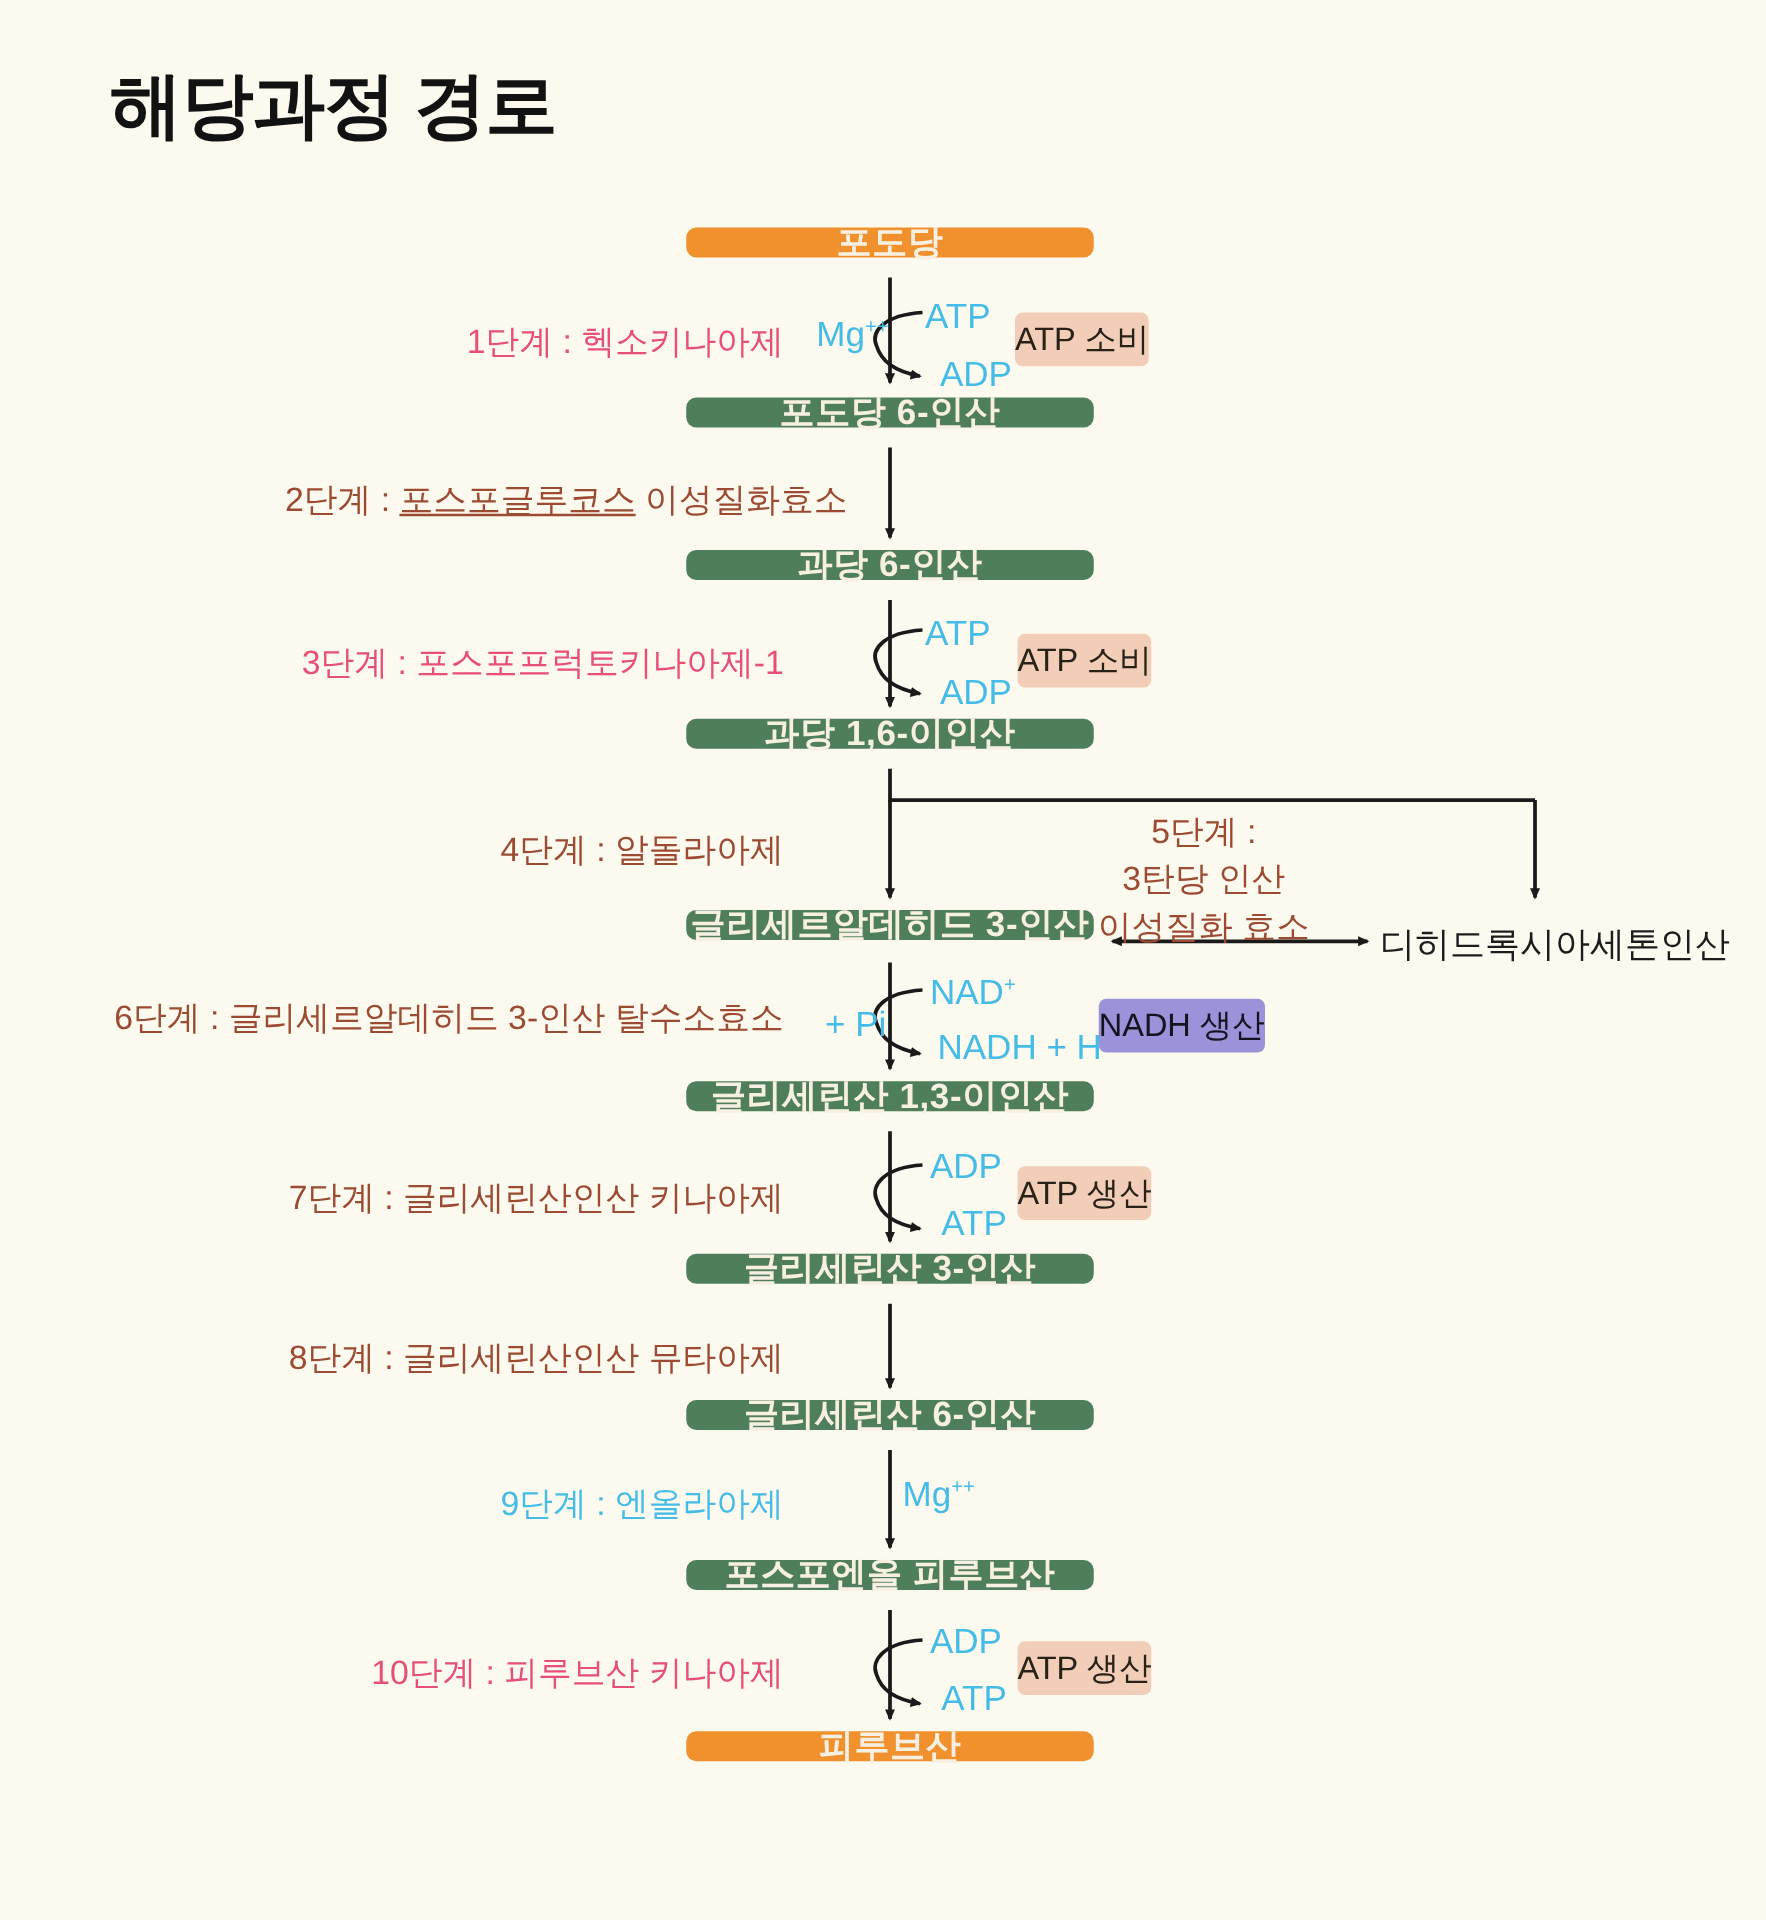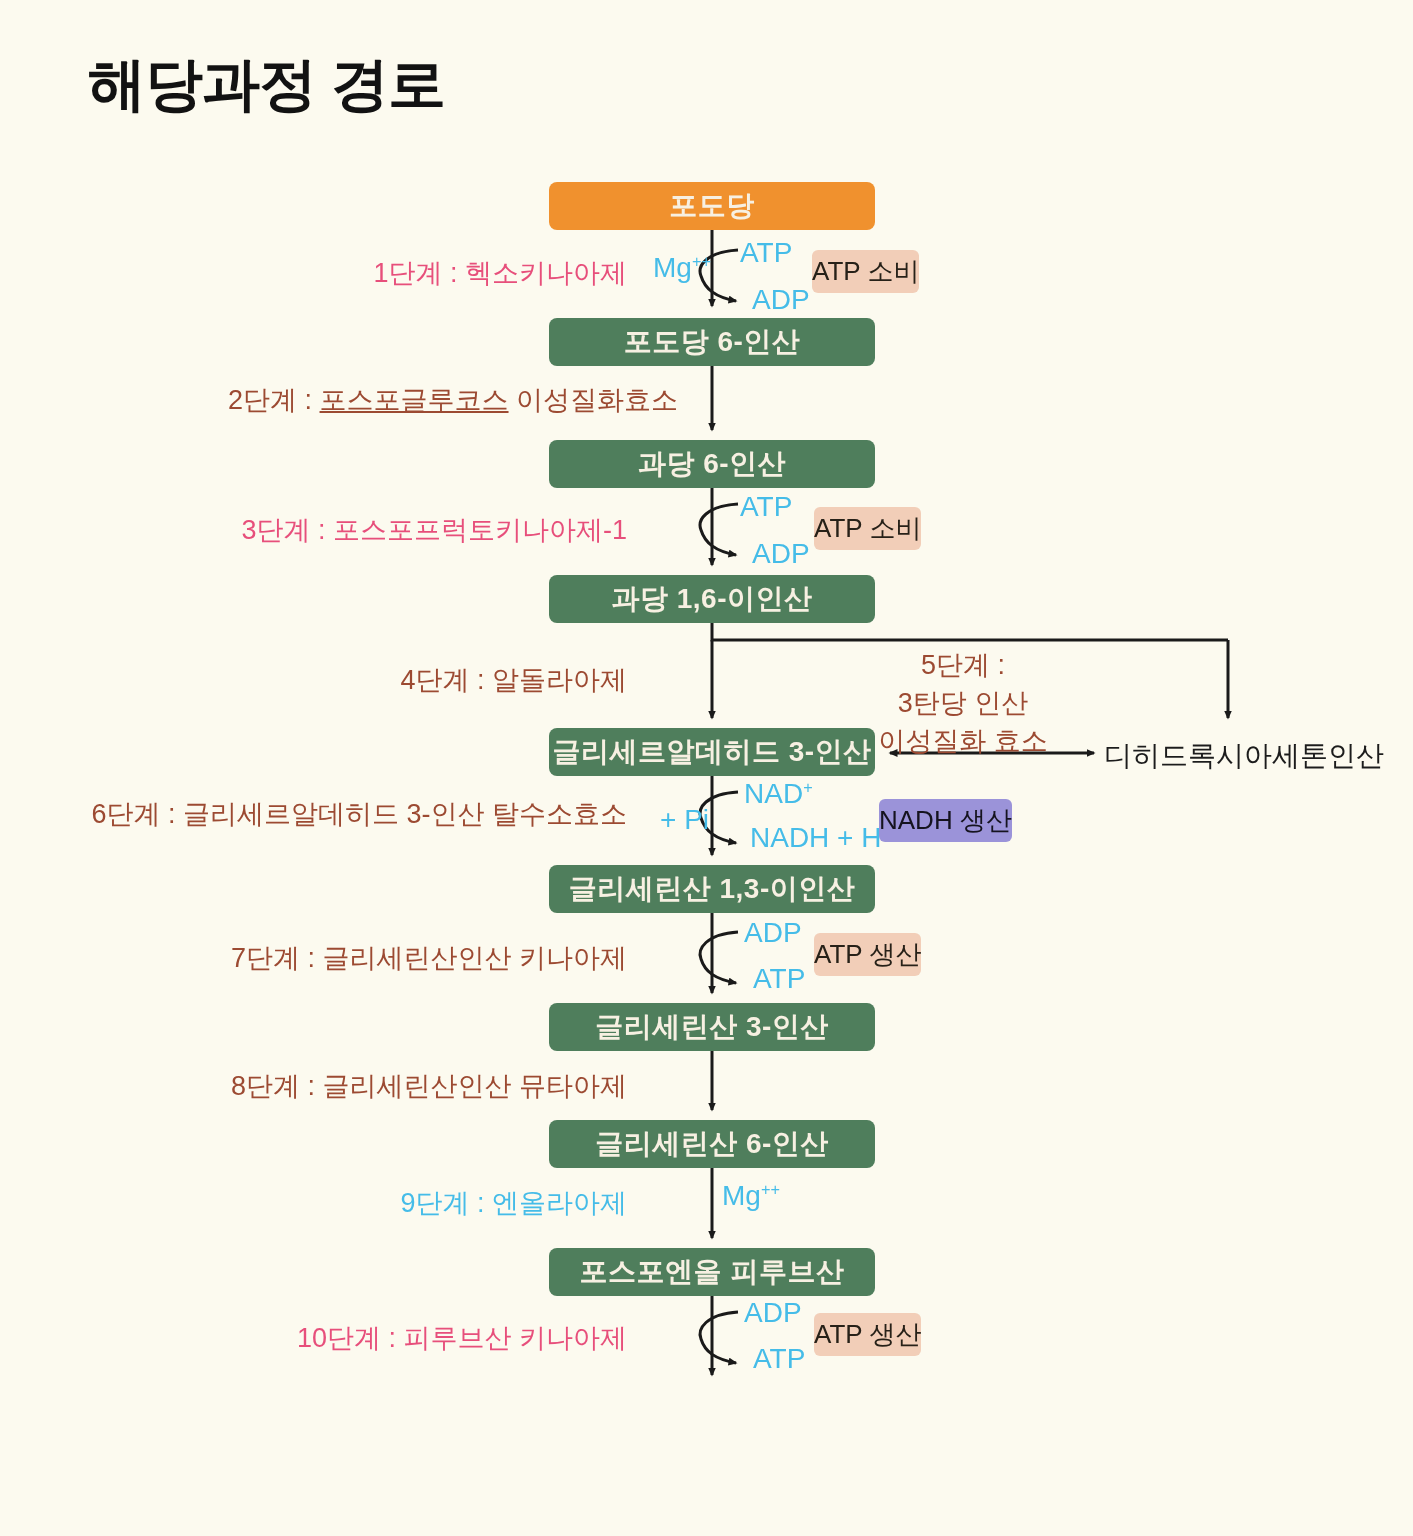--- a/index.html
+++ b/index.html
@@ -9,21 +9,21 @@
     font-family:"Liberation Sans","DejaVu Sans",sans-serif;
     position:relative;overflow:hidden;
   }
   #stage{position:absolute;inset:0;border-radius:31px;}
   #title{
     position:absolute;left:88px;top:46px;
     font-size:58px;font-weight:900;color:#121212;letter-spacing:-1px;
   }
   svg.arrows{position:absolute;left:0;top:0;pointer-events:none;}
   .box{
-    position:absolute;left:549px;width:326px;height:48px;
+    position:absolute;left:549px;width:326px;height:24px;
     border-radius:8px;color:#F7F0E2;font-size:28px;font-weight:600;
     display:flex;align-items:center;justify-content:center;
     white-space:nowrap;letter-spacing:0.5px;
   }
   .box.orange{background:#F0912E;}
   .box.green{background:#4F7E5C;}
   .step{
     position:absolute;font-size:27px;white-space:nowrap;font-weight:500;text-align:right;
   }
   .step.r{right:786px;text-align:right;}
@@ -88,20 +88,21 @@
 
   <div class="box orange" style="top:182px">포도당</div>
   <div class="box green" style="top:318px">포도당 6-인산</div>
   <div class="box green" style="top:440px">과당 6-인산</div>
   <div class="box green" style="top:575px">과당 1,6-이인산</div>
   <div class="box green" style="top:728px">글리세르알데히드 3-인산</div>
   <div class="box green" style="top:865px">글리세린산 1,3-이인산</div>
   <div class="box green" style="top:1003px">글리세린산 3-인산</div>
   <div class="box green" style="top:1120px">글리세린산 6-인산</div>
   <div class="box green" style="top:1248px">포스포엔올 피루브산</div>
+  <div class="box orange" style="top:1385px">피루브산</div>
 
   <div class="dhap">디히드록시아세톤인산</div>
 
   <div class="step r pink" style="top:255px">1단계 : 헥소키나아제</div>
   <div class="step brown" style="left:228px;top:382px"><span>2단계 : </span><span style="text-decoration:underline">포스포글루코스</span><span> 이성질화효소</span></div>
   <div class="step r pink" style="top:512px">3단계 : 포스포프럭토키나아제-1</div>
   <div class="step r brown" style="top:662px">4단계 : 알돌라아제</div>
   <div class="step5">
     <div>5단계 :</div>
     <div>3탄당 인산</div>

